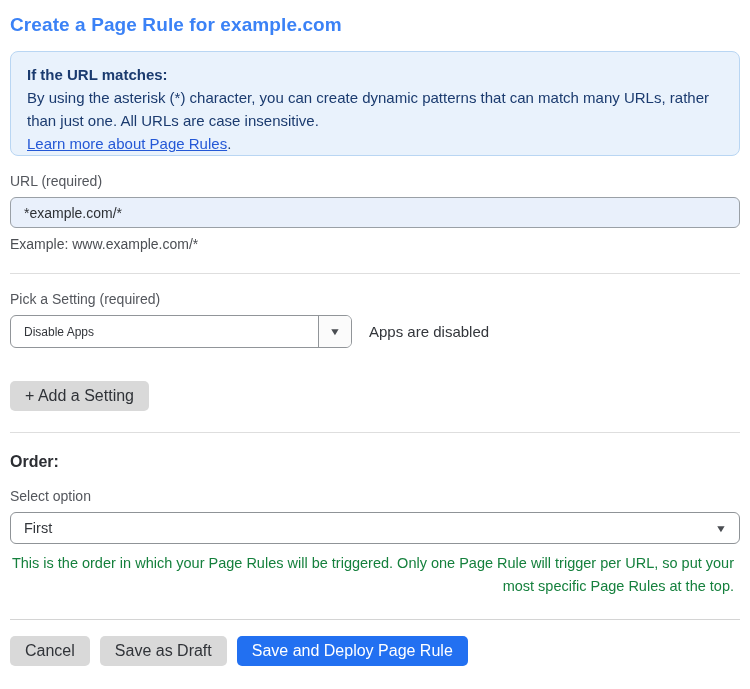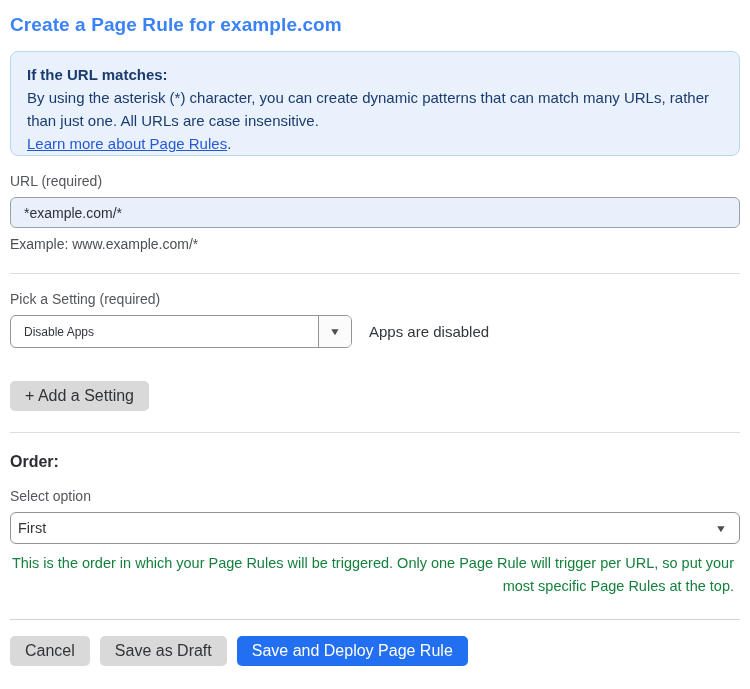--- a/index.html
+++ b/index.html
@@ -108,21 +108,21 @@
 
   
   .select-full{
     position:relative;
     width:730px;height:32px;
     margin-top:8px;
     background:#ffffff;
     border:1px solid #8f9397;
     border-radius:6px;
     display:flex;align-items:center;
-    padding:0 7px;
+    padding:0 13px;
     font-size:14.5px;color:#33363b;
     cursor:pointer;
   }
   .select-full .caret{position:absolute;right:13px;top:11px;}
 
   .order-help{
     margin-top:8px;
     font-size:14.5px;color:#15803d;line-height:23px;
     max-width:724px;
     text-align:right;

